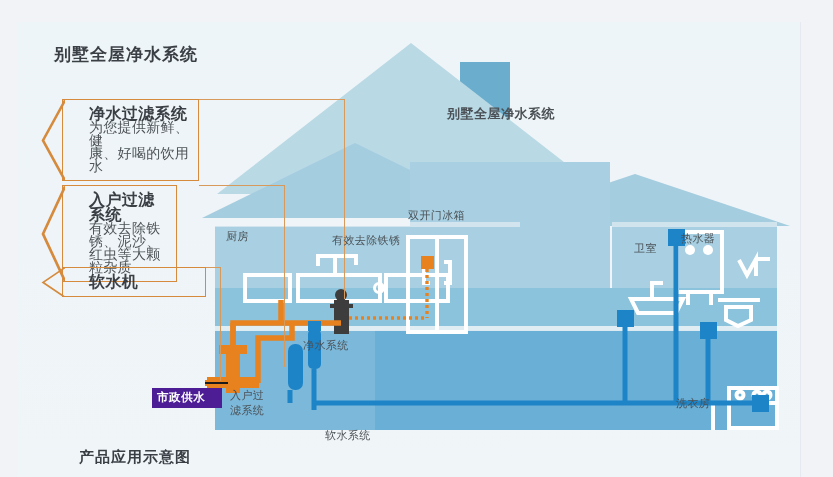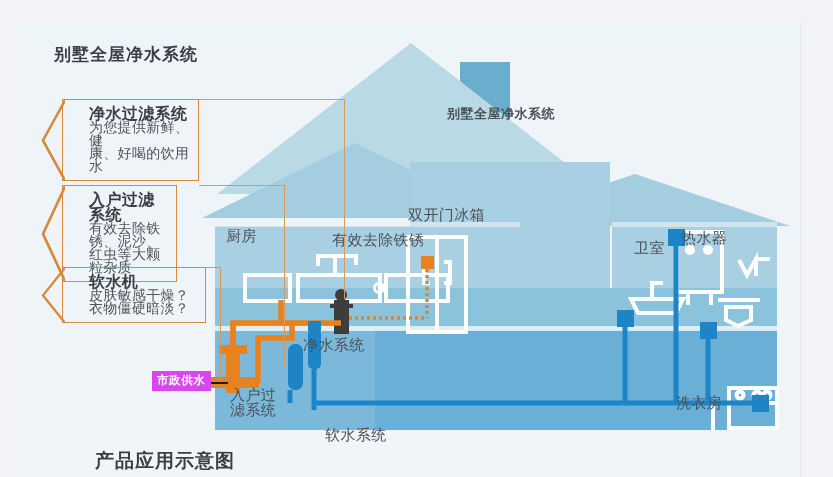--- a/index.html
+++ b/index.html
@@ -26,22 +26,22 @@
     content:"";
     position:absolute; right:-1px; top:0; bottom:0; width:1px; background:#e6e9f0;
   }
 
   
   .title-main {
     position: absolute; left: 54px; top: 43px;
     font-size: 17px; font-weight: bold; color: #3a3f45; letter-spacing: 1px;
   }
   .title-bottom {
-    position: absolute; left: 95px; top: 448px;
-    font-size: 19px; font-weight: bold; color: #3a3f45; letter-spacing: 1px;
+    position: absolute; left: 79px; top: 448px;
+    font-size: 15px; font-weight: bold; color: #3a3f45; letter-spacing: 1px;
   }
   .roof-title {
     position: absolute; left: 447px; top: 105px;
     font-size: 13px; font-weight: bold; color: #4a5055; letter-spacing: .5px;
   }
 
   
   .callout {
     position: absolute;
     border: 1.4px solid #d68a3c;
@@ -63,26 +63,26 @@
 
   
   .leader { position: absolute; background: #d79a5b; }
   .leader.h { height: 1.3px; }
   .leader.v { width: 1.3px; }
 
   
   .house { position: absolute; left: 0; top: 0; width: 833px; height: 477px; }
 
   
-  .hl { position: absolute; font-size: 15px; color: #4a5156; letter-spacing: .4px; line-height: 15px; }
+  .hl { position: absolute; font-size: 11px; color: #4a5156; letter-spacing: .4px; line-height: 15px; }
 
   .tag-black {
-    position: absolute; left: 152px; top: 371px;
-    background: #d946ef; color: #fff; font-size: 11.5px; font-weight: bold;
-    padding: 2px 6px 3px 5px; letter-spacing: .6px;
+    position: absolute; left: 152px; top: 388px;
+    background: #4c1d95; color: #fff; font-size: 11.5px; font-weight: bold;
+    padding: 2px 17px 3px 5px; letter-spacing: .6px;
   }
 </style>
 </head>
 <body>
 
 <div id="root">
   <div class="panel"></div>
 
   <svg class="house" viewBox="0 0 833 477">
 
@@ -250,22 +250,20 @@
 红虫等大颗粒杂质</div>
   </div>
 
   <div class="callout" style="left:62px; top:267px; width:144px;">
     <span class="arrow">
       <svg viewBox="0 0 24 62" preserveAspectRatio="none">
         <path d="M24 1 L2 31 L24 61" fill="none" stroke="#d68a3c" stroke-width="2.4"></path>
       </svg>
     </span>
     <div class="c-title">软水机</div>
-    <div class="c-body">皮肤敏感干燥？
-衣物僵硬暗淡？</div>
   </div>
 
   <div class="title-main">别墅全屋净水系统</div>
   <div class="title-bottom">产品应用示意图</div>
   <div class="roof-title">别墅全屋净水系统</div>
 
   <div class="hl" style="left:226px; top:229px;text-align:right;">厨房</div>
   <div class="hl" style="left:408px; top:208px;">双开门冰箱</div>
   <div class="hl" style="left:332px; top:233px;">有效去除铁锈</div>
   <div class="hl" style="left:303px; top:338px;">净水系统</div>

